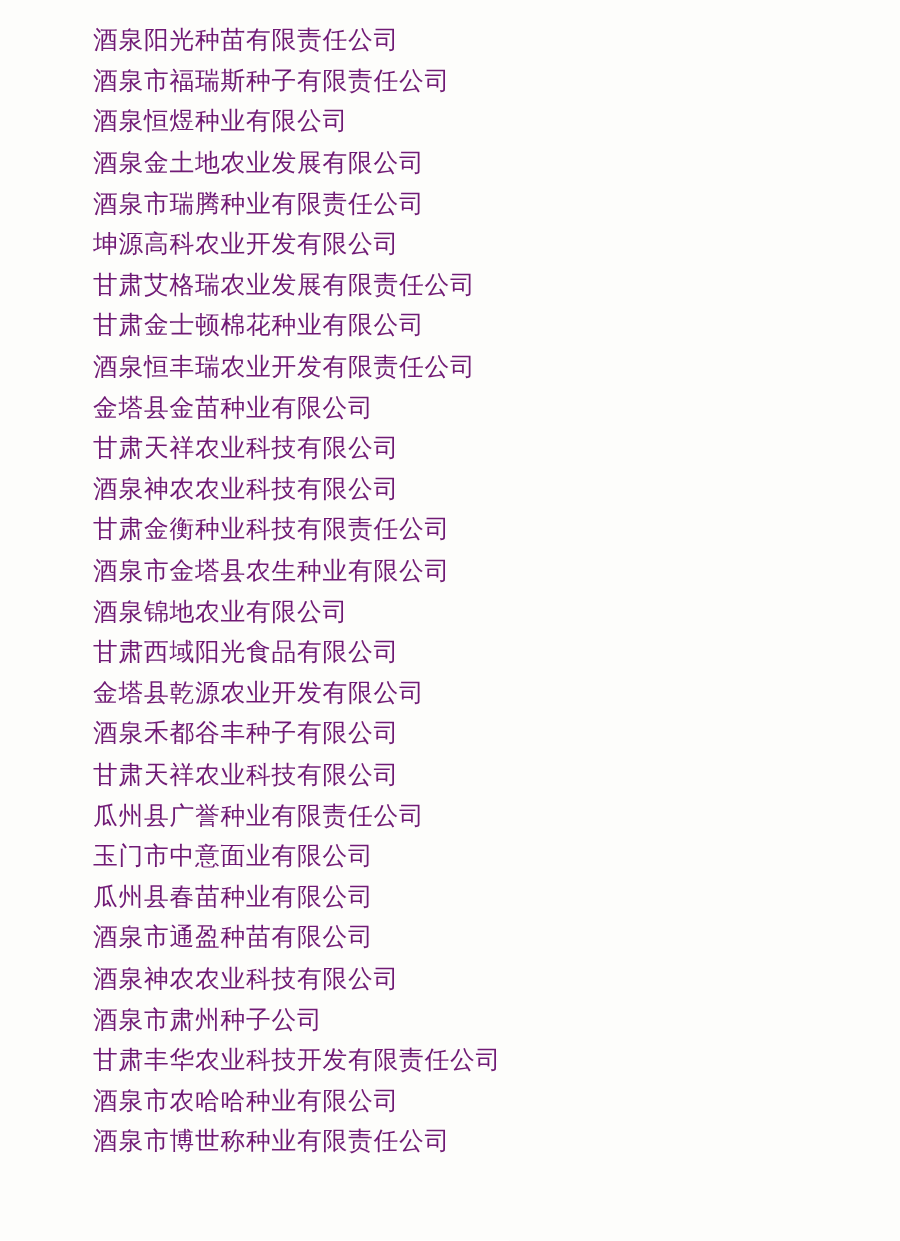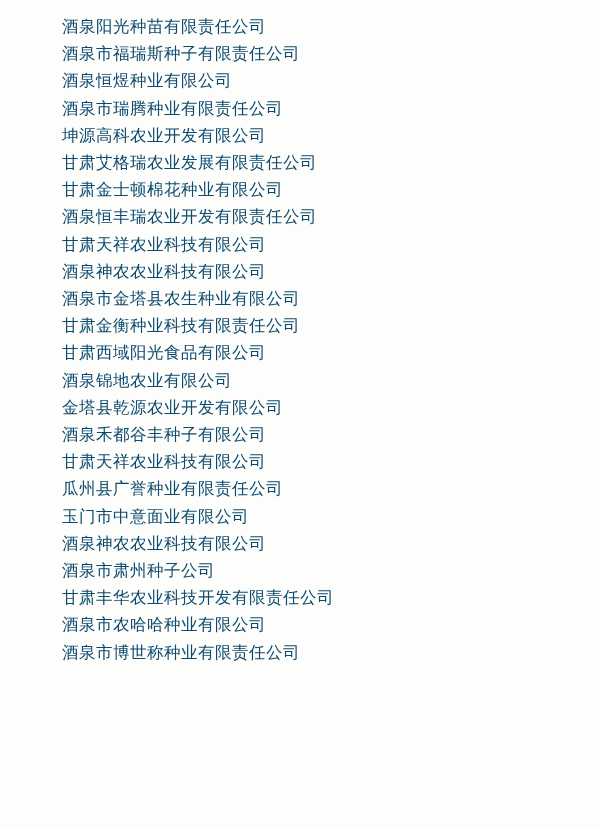--- a/index.html
+++ b/index.html
@@ -23,49 +23,53 @@
   }
   .company-list {
     list-style: none;
     margin: 0;
     padding: 0 0 0 62px;
   }
   .company-list li {
     font-size: 16.5px;
     line-height: 27.2px;
     letter-spacing: 0.5px;
-    color: #0c4a6e;
+    color: #701a75;
     white-space: nowrap;
-    font-family: Liberation Mono, monospace;
+    font-family: Liberation Sans, sans-serif;
   }
 </style>
 </head>
 <body>
 
 <div class="page">
   <ul class="company-list">
     <li>酒泉阳光种苗有限责任公司</li>
     <li>酒泉市福瑞斯种子有限责任公司</li>
     <li>酒泉恒煜种业有限公司</li>
+    <li>酒泉金土地农业发展有限公司</li>
     <li>酒泉市瑞腾种业有限责任公司</li>
     <li>坤源高科农业开发有限公司</li>
     <li>甘肃艾格瑞农业发展有限责任公司</li>
     <li>甘肃金士顿棉花种业有限公司</li>
     <li>酒泉恒丰瑞农业开发有限责任公司</li>
+    <li>金塔县金苗种业有限公司</li>
     <li>甘肃天祥农业科技有限公司</li>
     <li>酒泉神农农业科技有限公司</li>
+    <li>甘肃金衡种业科技有限责任公司</li>
     <li>酒泉市金塔县农生种业有限公司</li>
-    <li>甘肃金衡种业科技有限责任公司</li>
+    <li>酒泉锦地农业有限公司</li>
     <li>甘肃西域阳光食品有限公司</li>
-    <li>酒泉锦地农业有限公司</li>
     <li>金塔县乾源农业开发有限公司</li>
     <li>酒泉禾都谷丰种子有限公司</li>
     <li>甘肃天祥农业科技有限公司</li>
     <li>瓜州县广誉种业有限责任公司</li>
     <li>玉门市中意面业有限公司</li>
+    <li>瓜州县春苗种业有限公司</li>
+    <li>酒泉市通盈种苗有限公司</li>
     <li>酒泉神农农业科技有限公司</li>
     <li>酒泉市肃州种子公司</li>
     <li>甘肃丰华农业科技开发有限责任公司</li>
     <li>酒泉市农哈哈种业有限公司</li>
     <li>酒泉市博世称种业有限责任公司</li>
 
   </ul>
 </div>
 
 </body></html>

